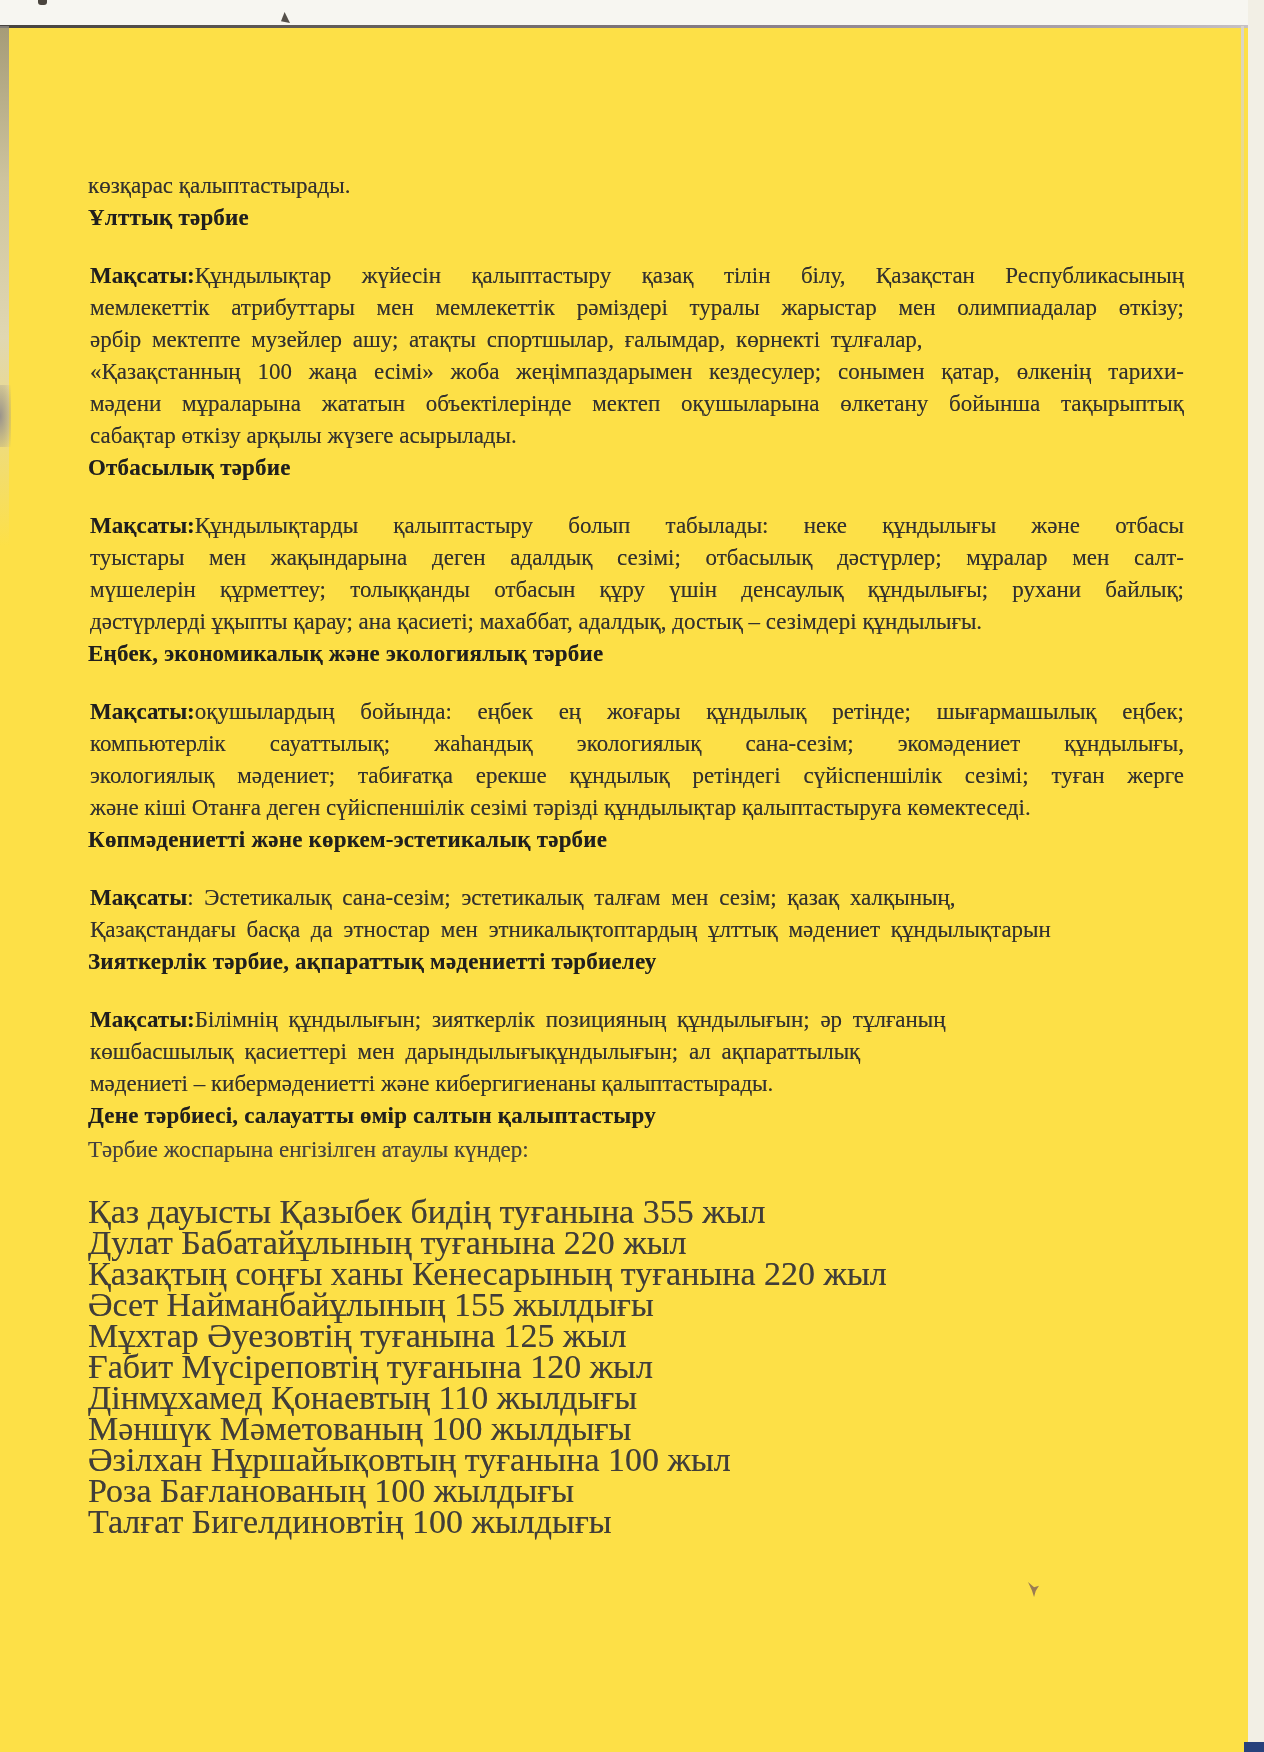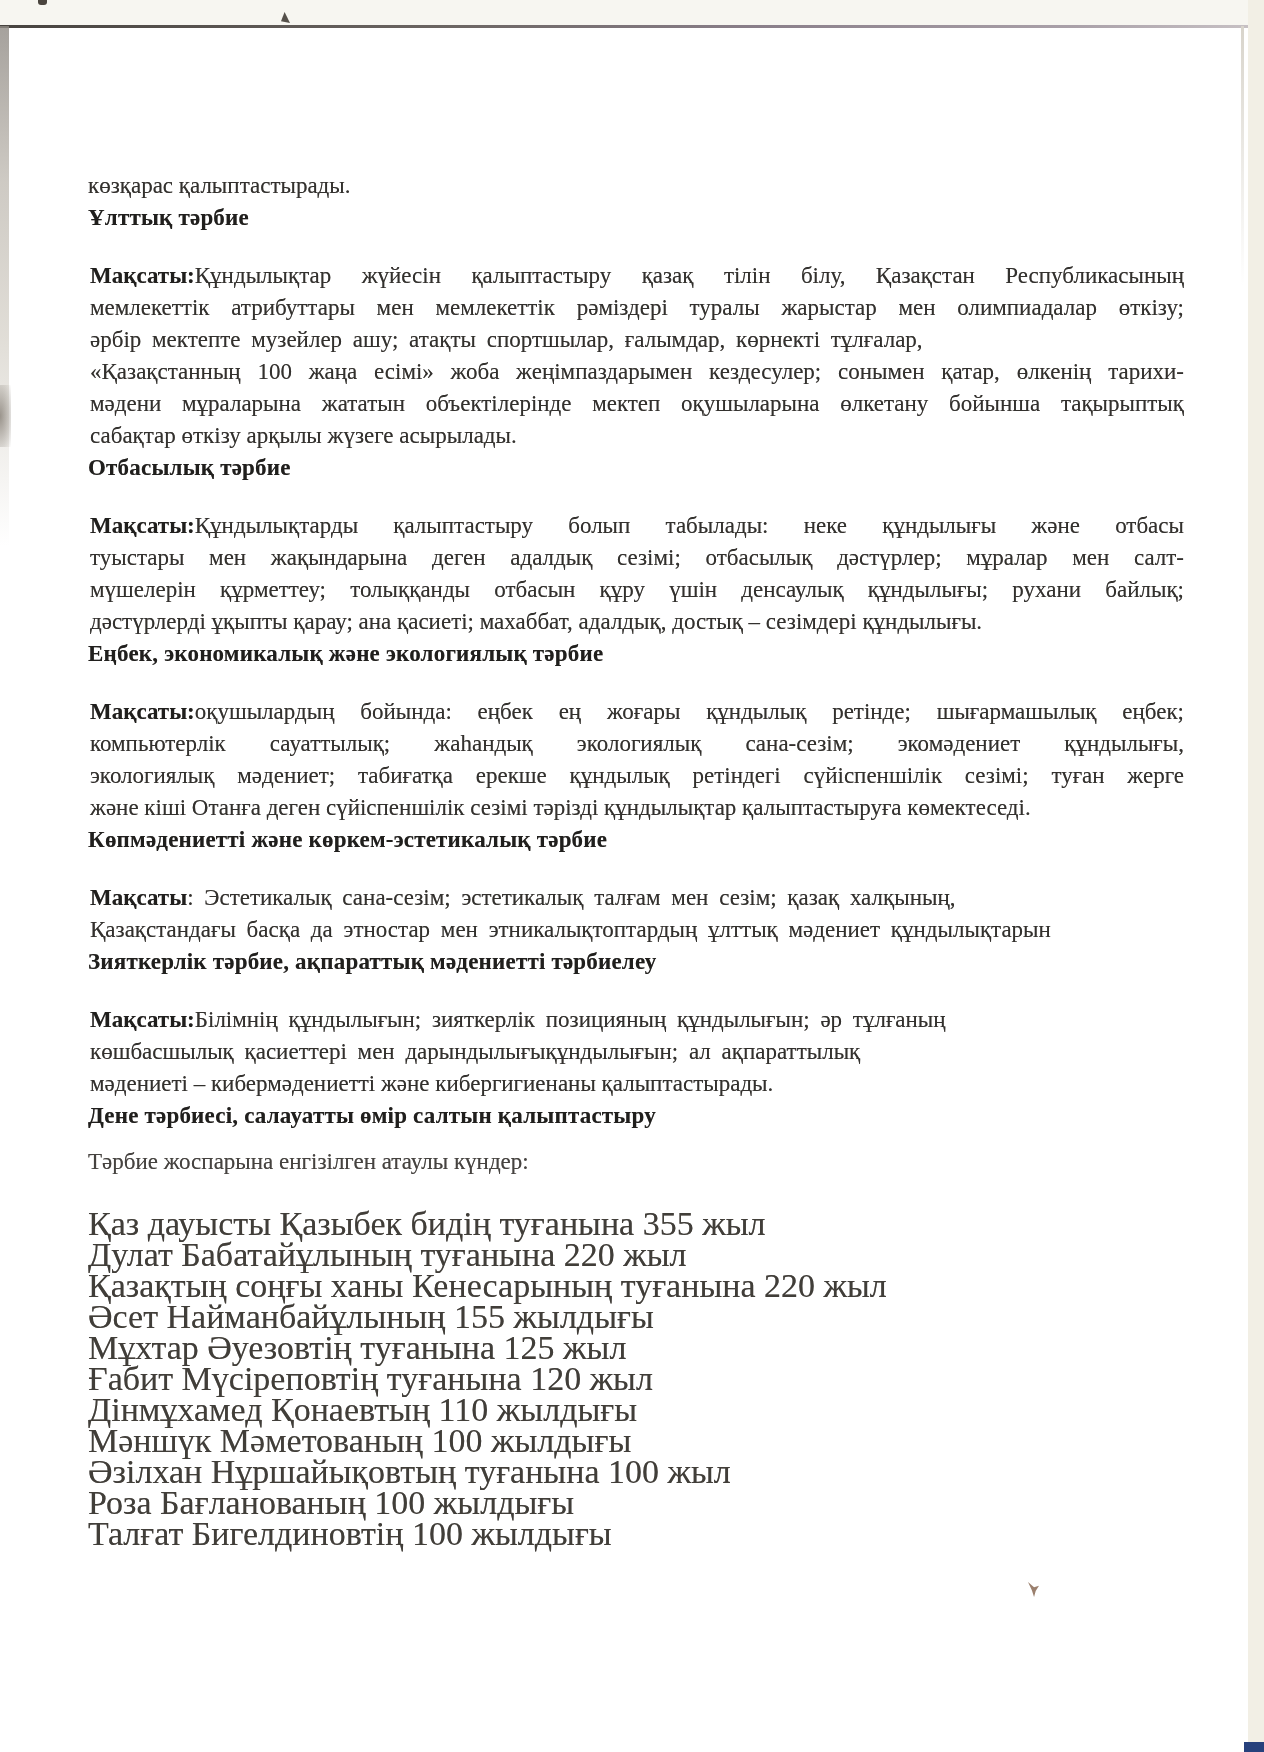--- a/index.html
+++ b/index.html
@@ -1,18 +1,18 @@
 <!DOCTYPE html>
 <html lang="kk"><head>
 <meta charset="utf-8">
 <style>
   html, body { margin:0; padding:0; background:#e9e6de; }
   .page {
     position:relative; width:1264px; height:1752px;
-    background:#ffffff; overflow:hidden;
+    background:#fde047; overflow:hidden;
     font-family:"Liberation Serif", serif;
   }
   
   .top-strip { position:absolute; top:0; left:0; right:0; height:25px; background:#f7f6f1; }
   .scan-line {
     position:absolute; top:25px; left:0; width:100%; height:3px;
     background:linear-gradient(to right,#47433f,#6b6562 35%,#8a7f8a 60%,#aaa1a9 85%,#c9c3c6);
   }
   .edge-left {
     position:absolute; top:26px; left:0; width:9px; height:520px; opacity:.8;
@@ -39,21 +39,21 @@
     color:#33312e; font-size:23px; line-height:32px;
     text-shadow:0 0 0.6px rgba(62,57,52,.55);
   }
   .line { margin:0; }
   .j { text-align:justify; text-align-last:justify; }
   .w { word-spacing:5px; }
   h3.heading { margin:0; font-size:23px; line-height:32px; color:#201f1d; letter-spacing:.2px; font-weight:bold; }
   .b { font-weight:bold; color:#201f1d; }
   .para { margin:26px 0 0 2px; }
   .para.tight { margin-top:3px; }
-  .dates-intro { margin:14px 0 0 0; color:#464340; }
+  .dates-intro { margin:2px 0 0 0; color:#464340; }
   .dates { margin-top:30px; font-size:34px; line-height:31px; color:#413e39; font-weight:normal; }
   .dates p { margin:0; }
 </style>
 </head>
 <body>
 
 <div class="page">
 
   <div class="top-strip"></div>
   <div class="scan-line"></div>

